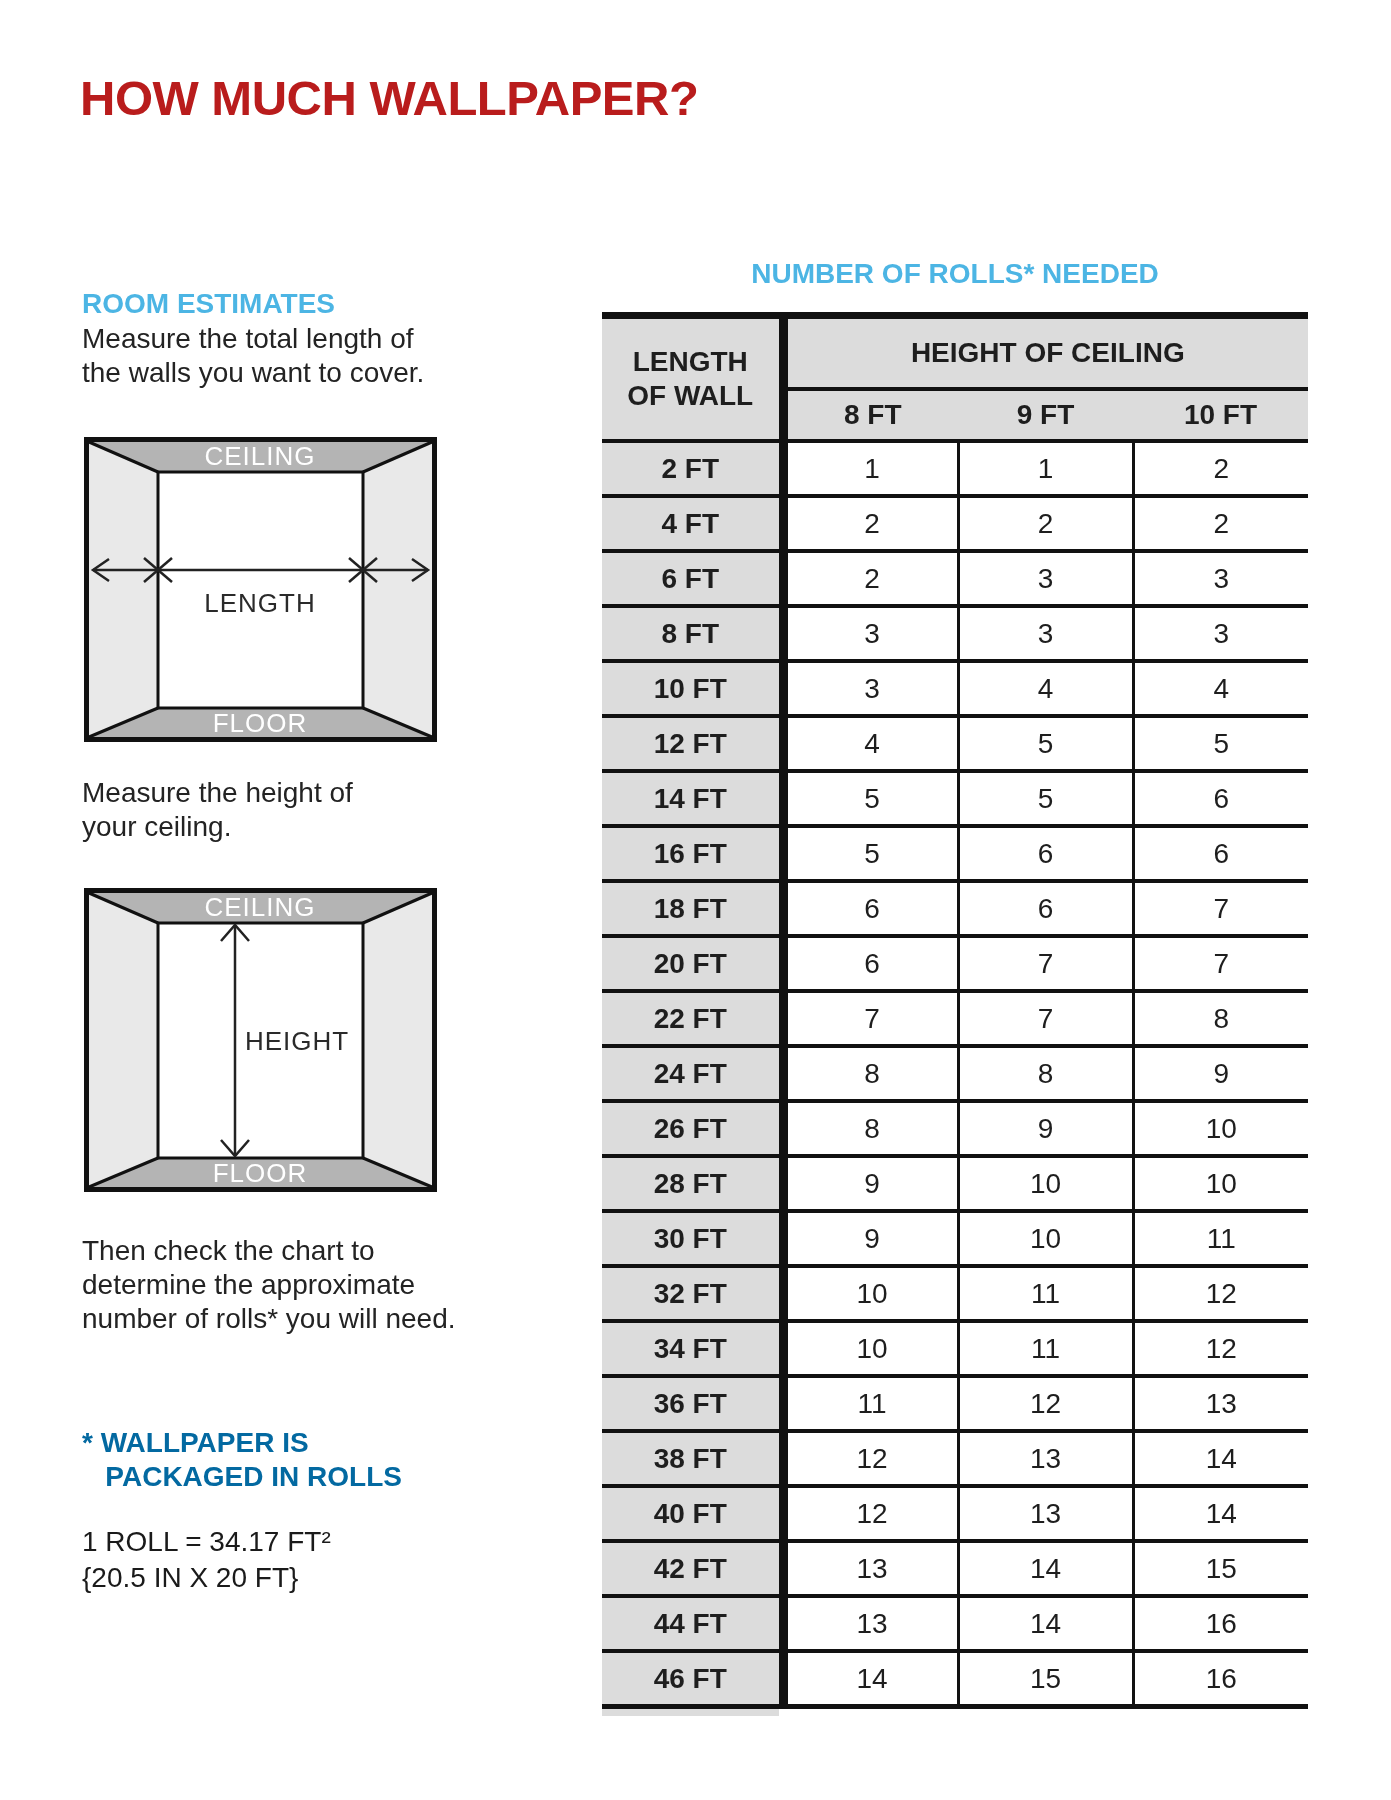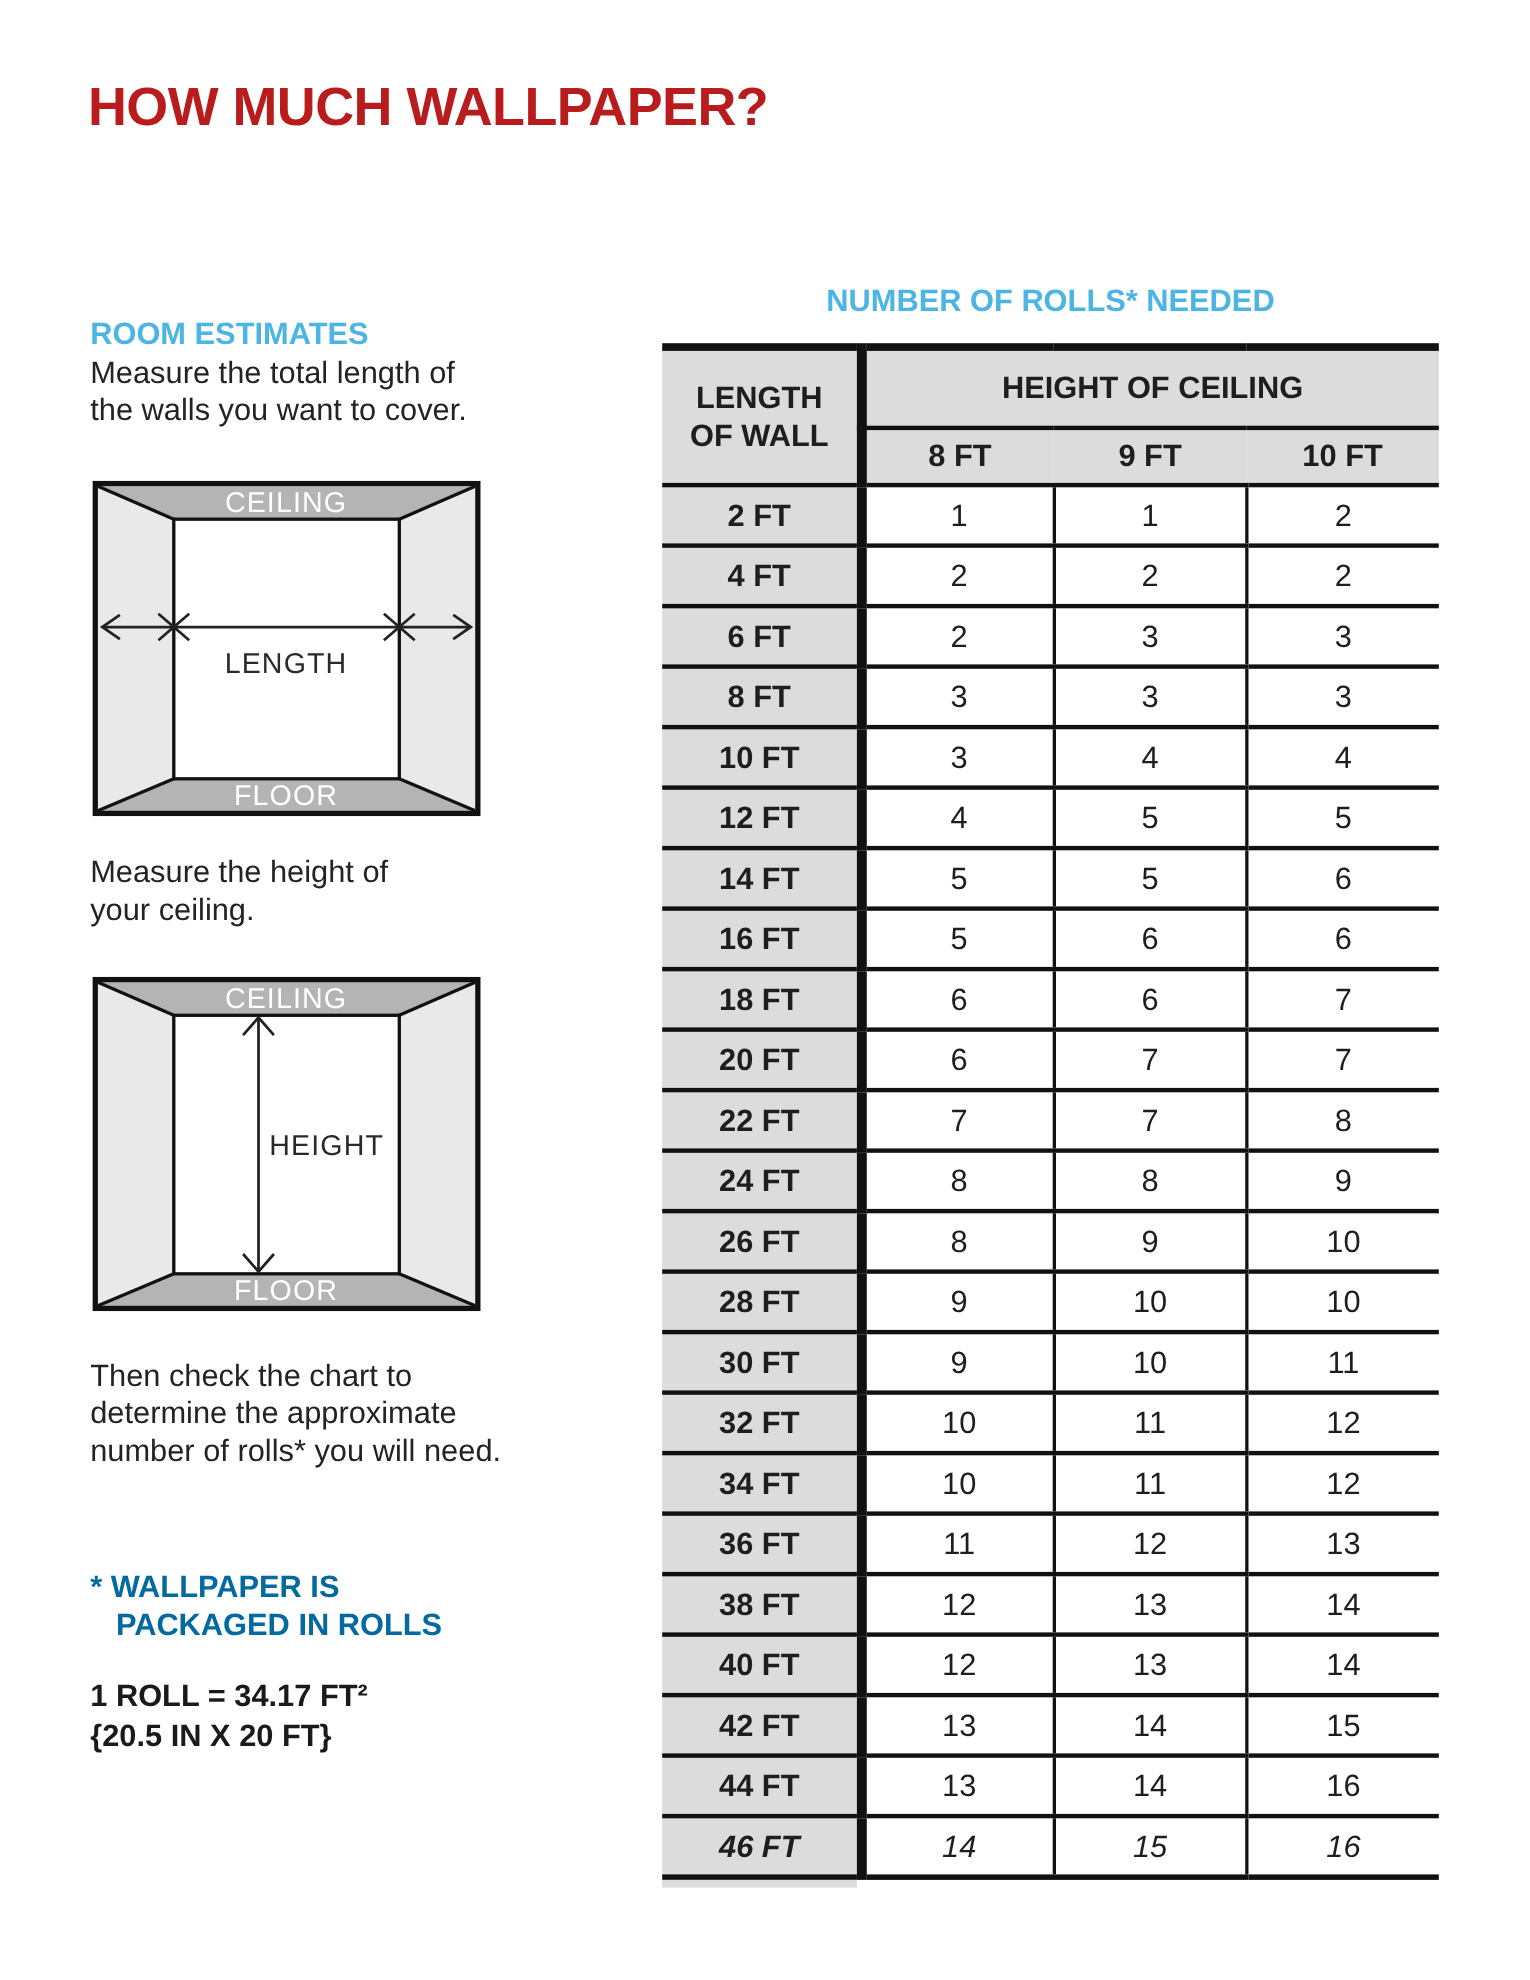--- a/index.html
+++ b/index.html
@@ -30,21 +30,21 @@
   .step2 { top: 776px; }
   .step3 { top: 1234px; }
 
   .footnote {
     left: 82px; top: 1426px;
     font-size: 28px; line-height: 34px; font-weight: bold;
     white-space: pre-wrap; margin: 0; color: #0369a1;
   }
   .roll-info {
     left: 82px; top: 1524px;
-    font-size: 28px; line-height: 36px; font-weight: bold;
+    font-size: 28px; line-height: 36px; font-weight: normal;
     white-space: pre-line; margin: 0; color: #1a1a1a;
   }
 
   .diagram { position: absolute; width: 353px; }
   .diagram1 { left: 84px; top: 437px; height: 305px; }
   .diagram2 { left: 84px; top: 888px; height: 304px; }
 
   svg text { font-family: "Liberation Sans", "DejaVu Sans", sans-serif; }
   .wall-label { fill: #ffffff; font-size: 26px; letter-spacing: 1px; }
   .measure-label { fill: #2a2a2a; font-size: 26px; letter-spacing: 1px; }
@@ -65,21 +65,21 @@
   .group-header {
     background: #dcdcdc; border-bottom: 4px solid #111;
     height: 68px; font-weight: bold;
   }
   .col-header { background: #dcdcdc; height: 48px; font-weight: bold; }
   .rolls-table tbody td { height: 51px; border-top: 4px solid #111; }
   .rolls-table tbody td.label {
     background: #dcdcdc; font-weight: bold; border-right: 9px solid #111;
   }
   .rolls-table tbody td.val + td.val { border-left: 3px solid #111; }
-  .rolls-table tbody tr:last-child td { border-bottom: 5px solid #111; font-style: italic; }
+  .rolls-table tbody tr:last-child td { border-bottom: 5px solid #111; }
   .table-understrip {
     left: 602px; top: 1709px; width: 177px; height: 7px; background: #dcdcdc;
   }
 </style>
 </head>
 <body>
 
 <h1 class="abs page-title">HOW MUCH WALLPAPER?</h1>
 
 <h2 class="abs section-heading heading-left">ROOM ESTIMATES</h2>

